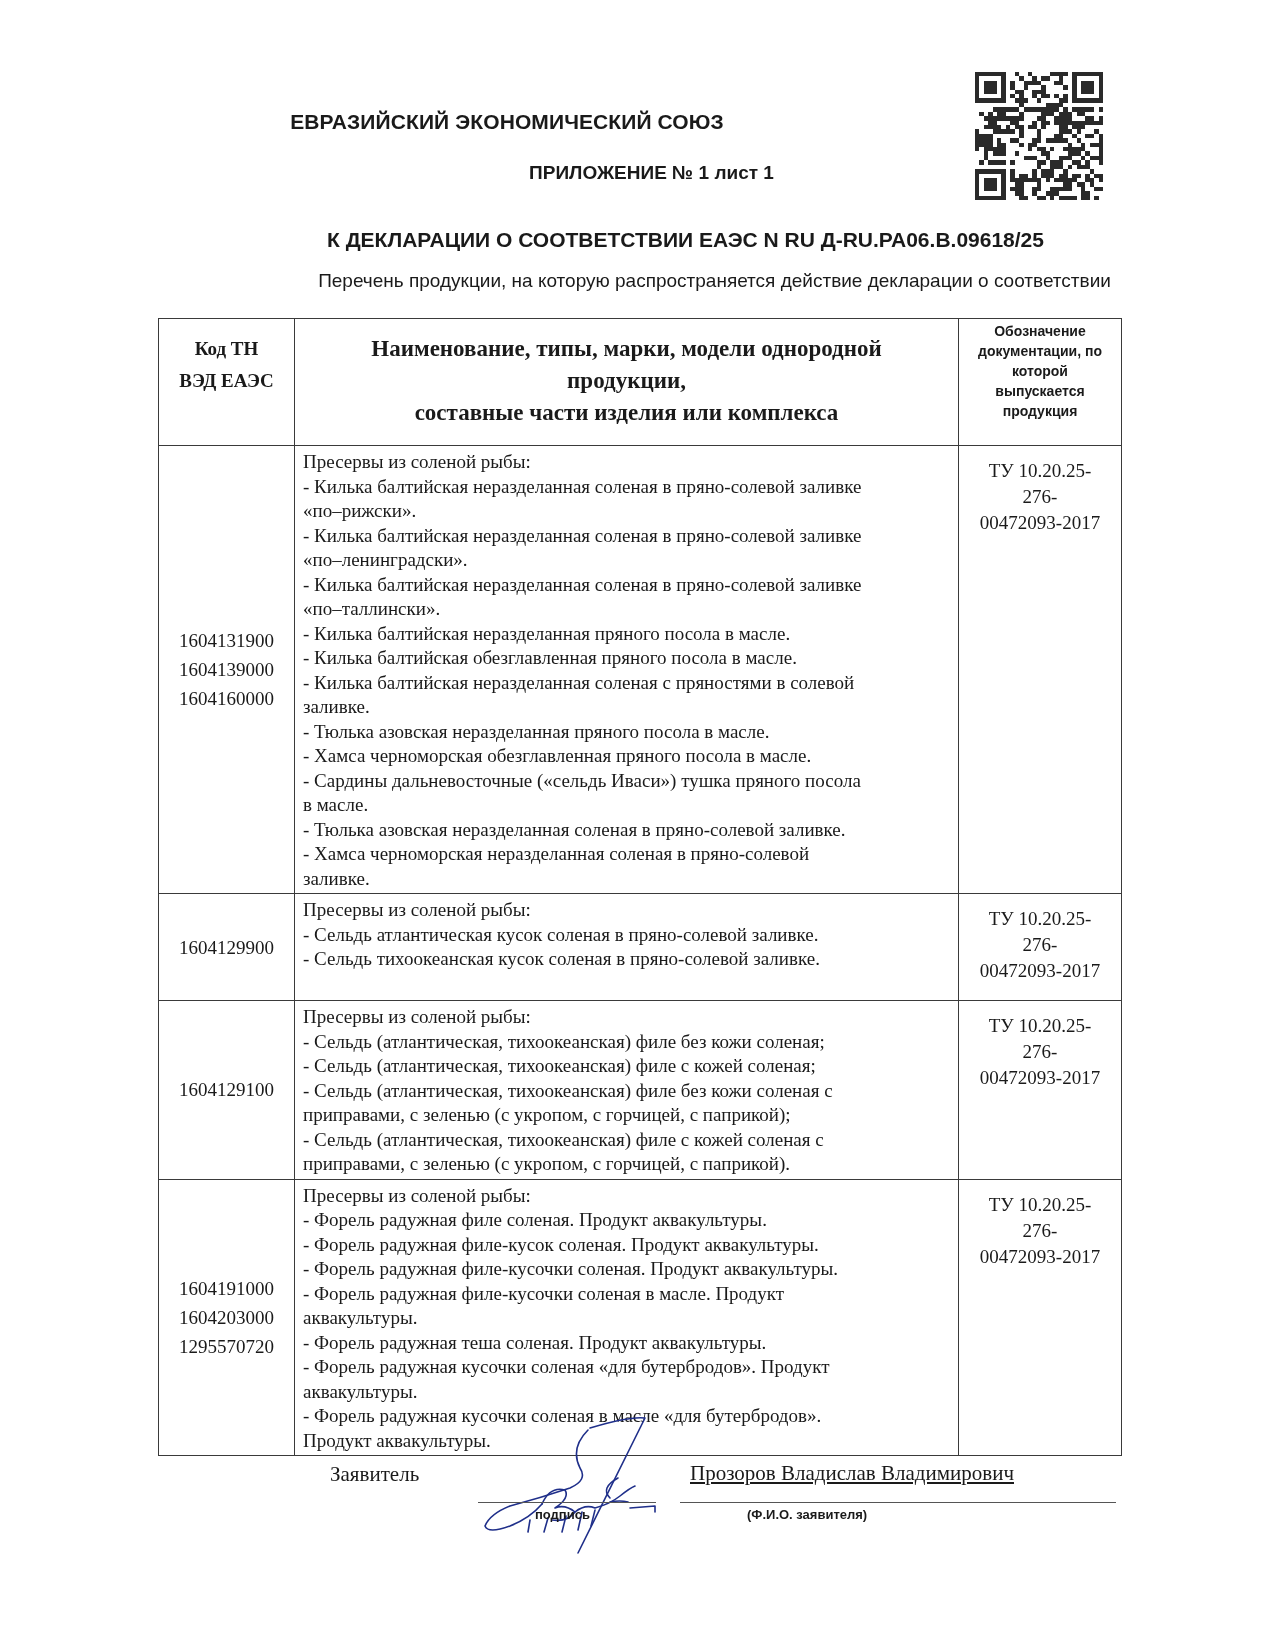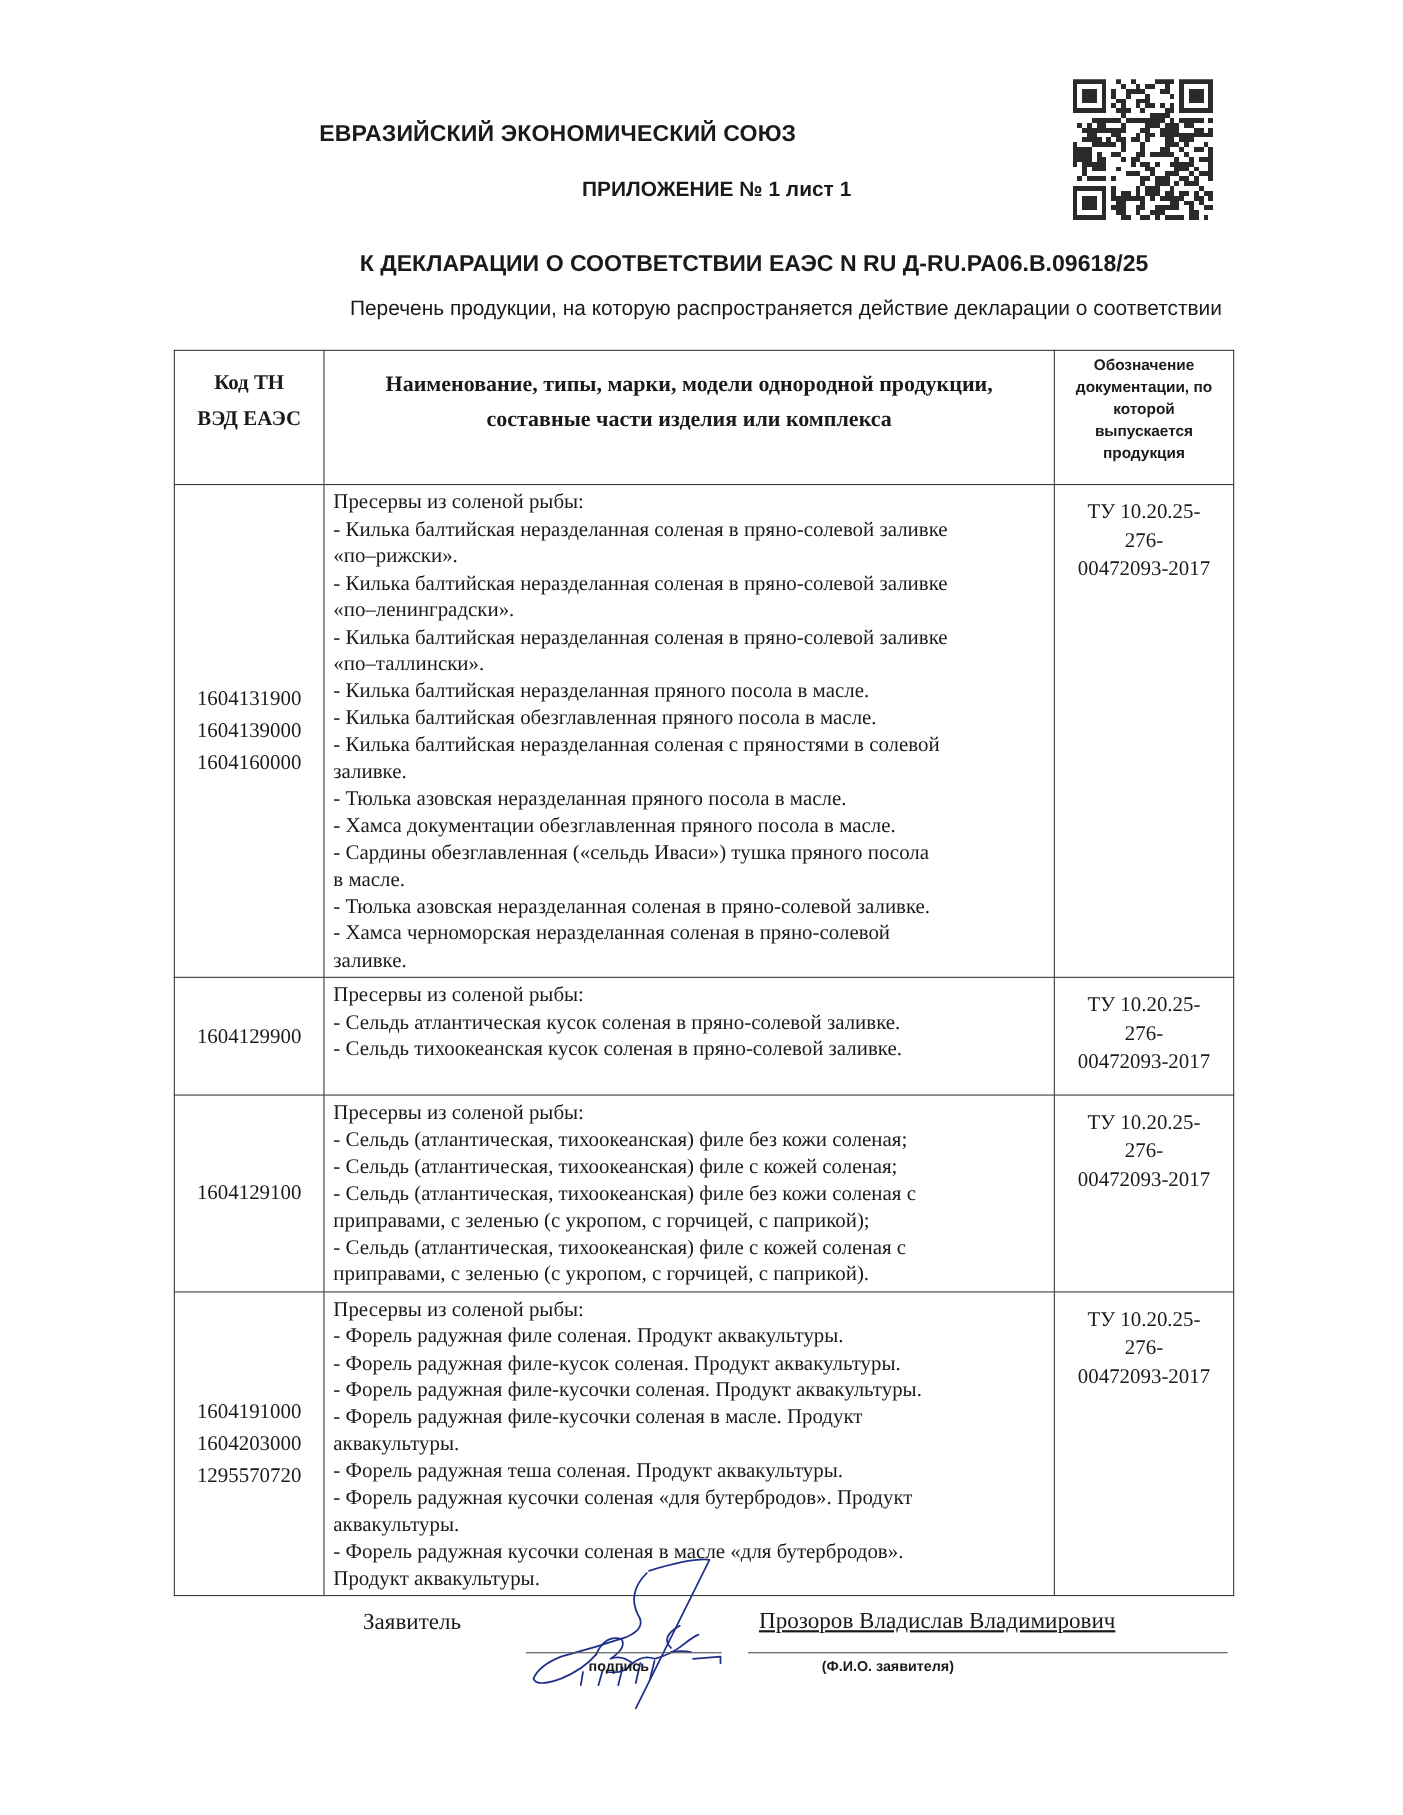--- a/index.html
+++ b/index.html
@@ -20,21 +20,21 @@
     border-collapse: collapse; table-layout: fixed;
   }
   #product-table td, #product-table th {
     border: 1.6px solid #3a3a3a; vertical-align: top; padding: 16px;
   }
   #product-table col.c1 { width: 136px; }
   #product-table col.c2 { width: 664px; }
   #product-table col.c3 { width: 163px; }
 
   th.h-code { font-family: "Liberation Serif", serif; font-weight: bold; font-size: 19px; line-height: 32px; text-align: center; vertical-align: top; padding-top: 14px !important; height: 91px; }
-  th.h-name { font-family: "Liberation Serif", serif; font-weight: bold; font-size: 20px; line-height: 32px; text-align: center; vertical-align: top; padding-top: 14px !important; }
+  th.h-name { font-family: "Liberation Serif", serif; font-weight: bold; font-size: 23px; line-height: 32px; text-align: center; vertical-align: top; padding-top: 14px !important; }
   th.h-doc { font-family: "Liberation Sans", sans-serif; font-weight: bold; font-size: 14px; line-height: 20px; text-align: center; vertical-align: top; padding: 2px 6px 0 6px !important; }
 
   td.code { font-family: "Liberation Serif", serif; font-size: 19px; line-height: 29px; text-align: center; vertical-align: middle !important; }
   td.desc { font-family: "Liberation Serif", serif; font-size: 19px; line-height: 24.5px; padding: 4px 8px 2px 8px !important; }
   td.doc { font-family: "Liberation Serif", serif; font-size: 19px; line-height: 26px; text-align: center; padding-top: 12px !important; }
   .line { display: block; }
 
   #applicant-label { left: 330px; top: 1462px; font-size: 21px; text-align: center; }
   #signature { left: 470px; top: 1408px; width: 220px; height: 150px; }
   #sig-line { left: 478px; top: 1502px; width: 178px; height: 0; border-top: 1.5px solid #555; }
@@ -517,22 +517,22 @@
           <span class="line">«по–рижски».</span>
           <span class="line">- Килька балтийская неразделанная соленая в пряно-солевой заливке</span>
           <span class="line">«по–ленинградски».</span>
           <span class="line">- Килька балтийская неразделанная соленая в пряно-солевой заливке</span>
           <span class="line">«по–таллински».</span>
           <span class="line">- Килька балтийская неразделанная пряного посола в масле.</span>
           <span class="line">- Килька балтийская обезглавленная пряного посола в масле.</span>
           <span class="line">- Килька балтийская неразделанная соленая с пряностями в солевой</span>
           <span class="line">заливке.</span>
           <span class="line">- Тюлька азовская неразделанная пряного посола в масле.</span>
-          <span class="line">- Хамса документации обезглавленная пряного посола в масле.</span>
-          <span class="line">- Сардины обезглавленная («сельдь Иваси») тушка пряного посола</span>
+          <span class="line">- Хамса черноморская обезглавленная пряного посола в масле.</span>
+          <span class="line">- Сардины дальневосточные («сельдь Иваси») тушка пряного посола</span>
           <span class="line">в масле.</span>
           <span class="line">- Тюлька азовская неразделанная соленая в пряно-солевой заливке.</span>
           <span class="line">- Хамса черноморская неразделанная соленая в пряно-солевой</span>
           <span class="line">заливке.</span>
         </td>
         <td class="doc">
           <span class="line">ТУ 10.20.25-276-</span>
           <span class="line">00472093-2017</span>
         </td>
       </tr>

